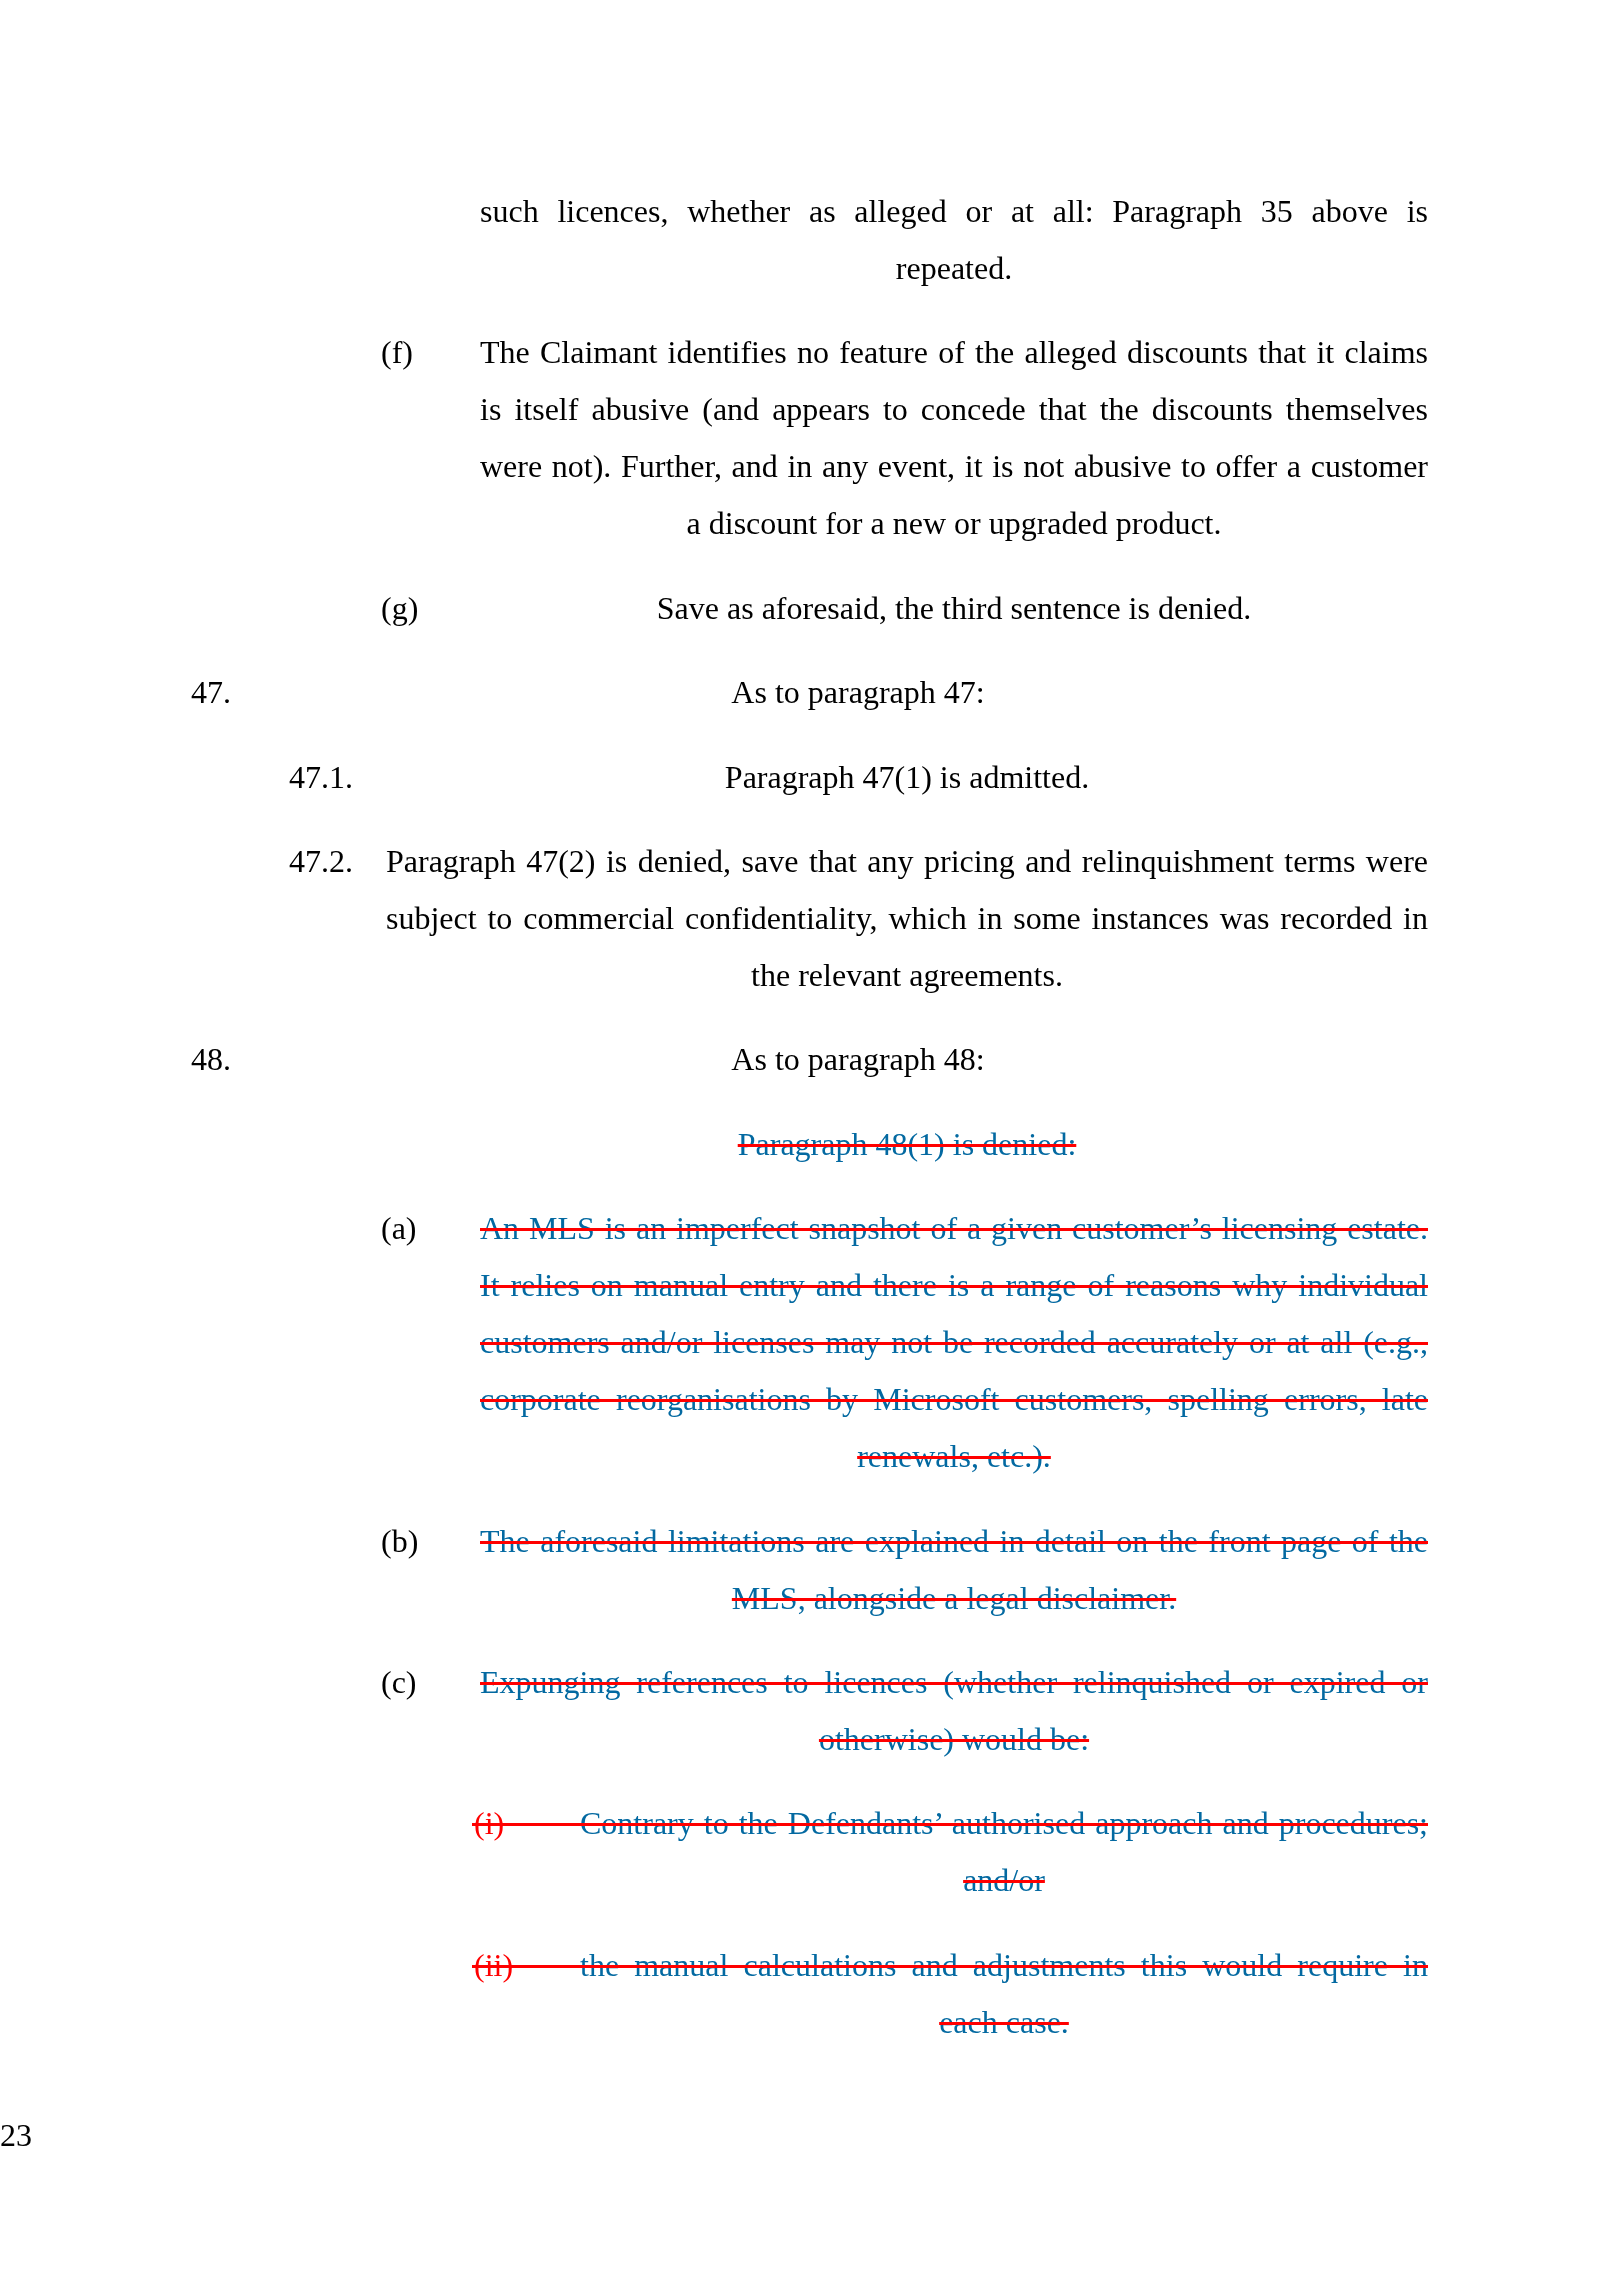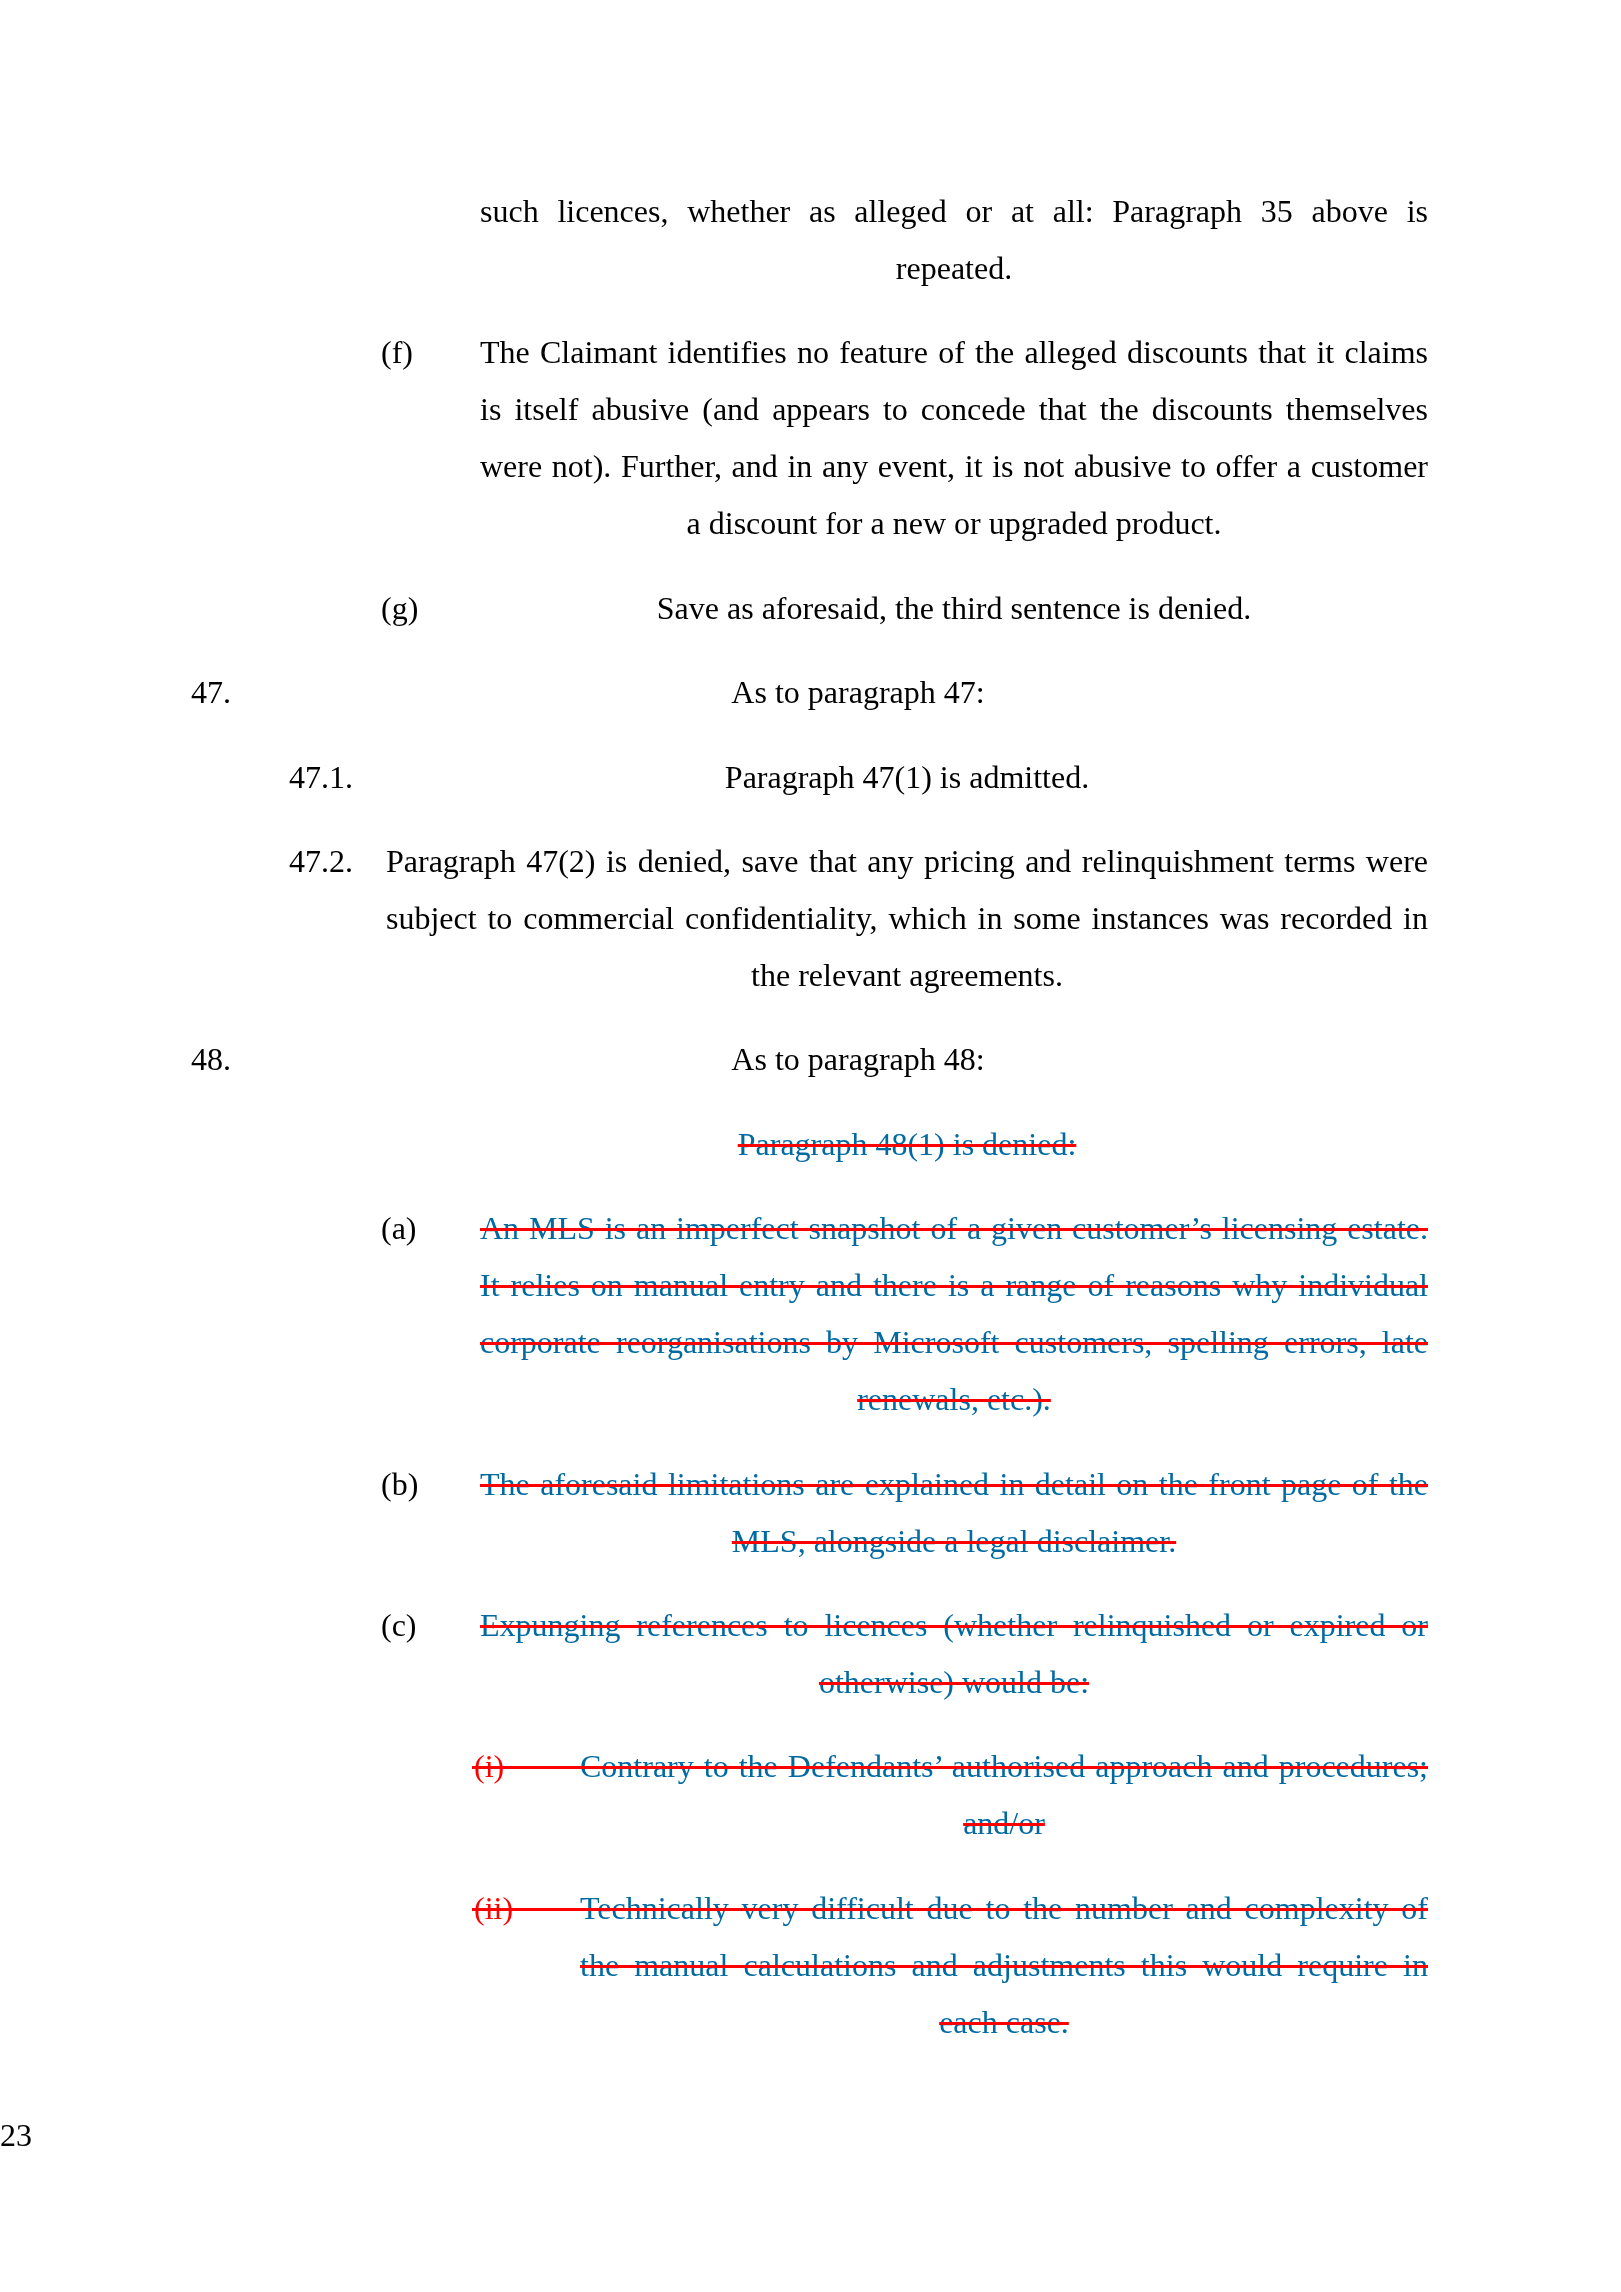--- a/index.html
+++ b/index.html
@@ -111,20 +111,21 @@
     </div>
 
     <div class="para lvl2">
       <div class="ll rs">Paragraph 48(1) is denied:</div>
     </div>
 
     <div class="para lvl-letter">
       <span class="mk mk-letter">(a)</span>
       <div class="jl rs">An MLS is an imperfect snapshot of a given customer’s licensing estate.</div>
       <div class="jl rs">It relies on manual entry and there is a range of reasons why individual</div>
+      <div class="jl rs">customers and/or licenses may not be recorded accurately or at all (e.g.,</div>
       <div class="jl rs">corporate reorganisations by Microsoft customers, spelling errors, late</div>
       <div class="ll rs">renewals, etc.).</div>
     </div>
 
     <div class="para lvl-letter">
       <span class="mk mk-letter">(b)</span>
       <div class="jl rs">The aforesaid limitations are explained in detail on the front page of the</div>
       <div class="ll rs">MLS, alongside a legal disclaimer.</div>
     </div>
 
@@ -135,21 +136,20 @@
     </div>
 
     <div class="para lvl-roman">
       <span class="mk mk-roman">(i)</span>
       <div class="jl rs">Contrary to the Defendants’ authorised approach and procedures;</div>
       <div class="ll rs">and/or</div>
     </div>
 
     <div class="para lvl-roman">
       <span class="mk mk-roman">(ii)</span>
-      <div class="jl rs">Technically very difficult due to the number and complexity of</div>
       <div class="jl rs">the manual calculations and adjustments this would require in</div>
       <div class="ll rs">each case.</div>
     </div>
 
   </div>
 
   <div class="footer">23</div>
 </div>
 
 

